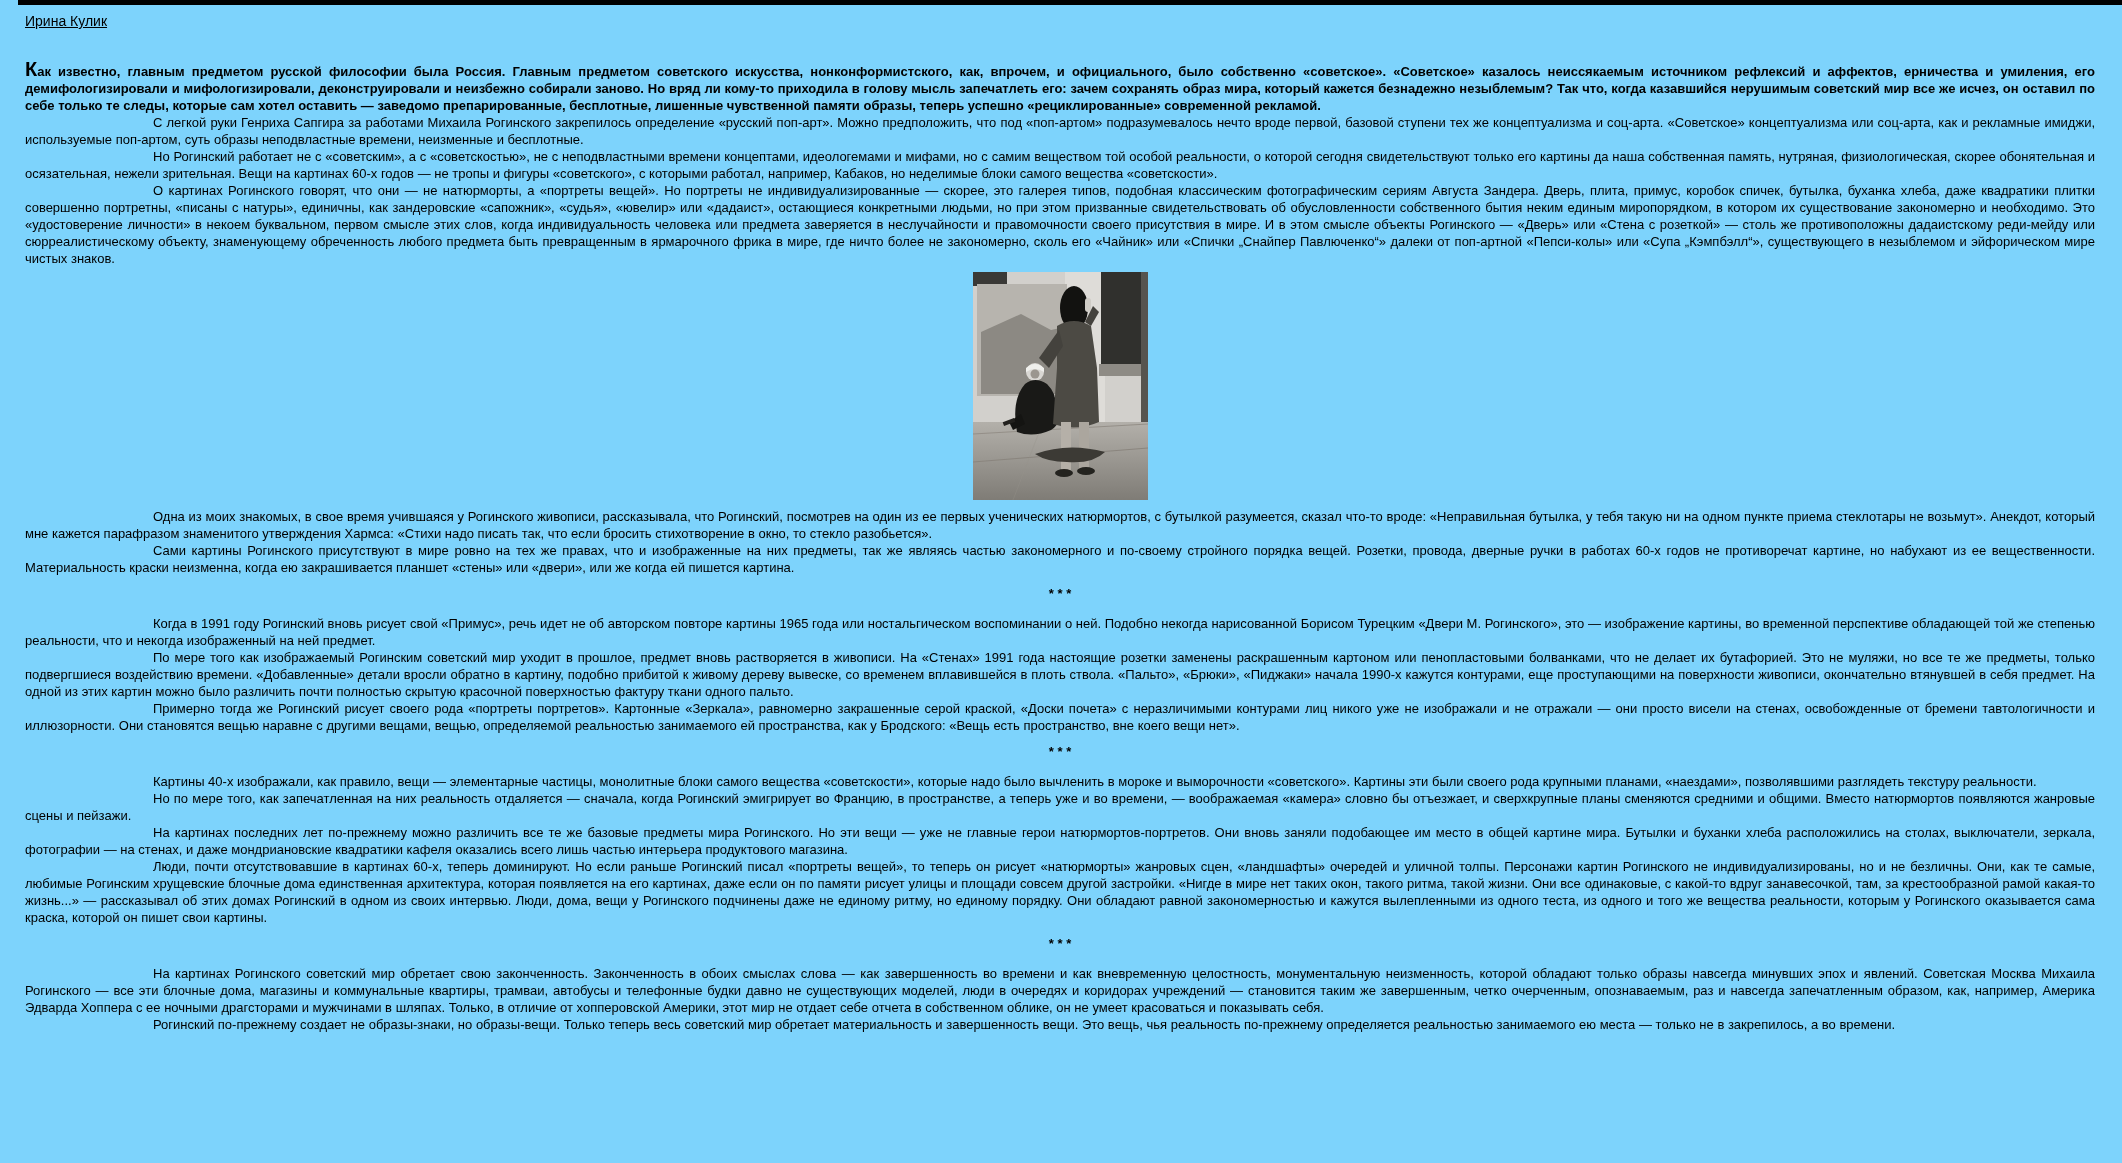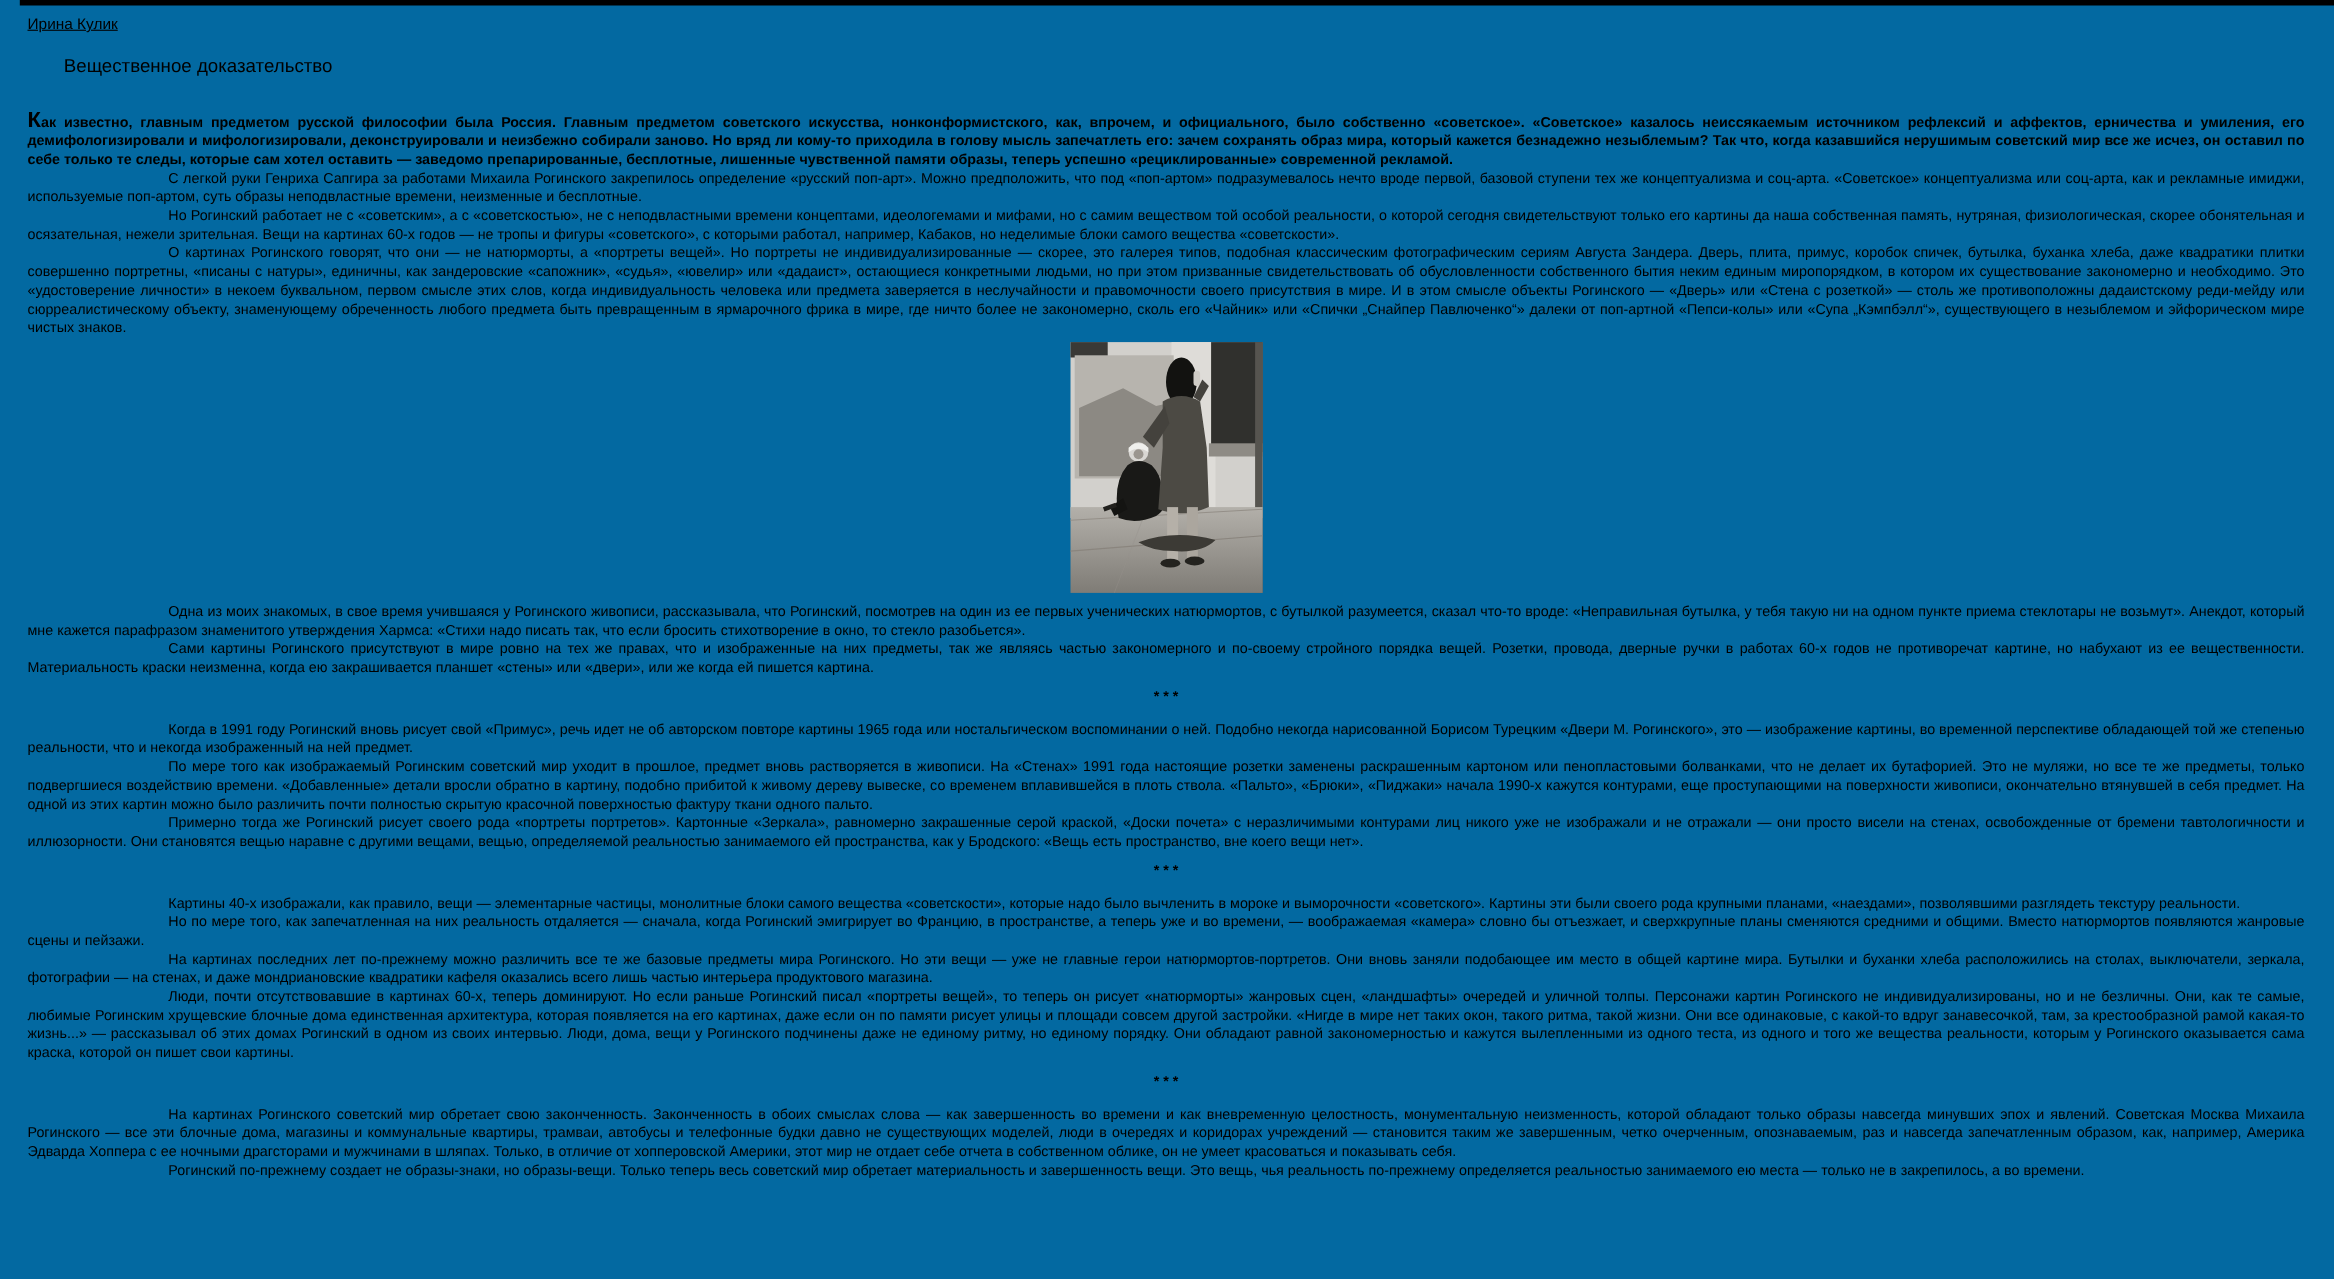--- a/index.html
+++ b/index.html
@@ -1,20 +1,20 @@
 <!DOCTYPE html>
 <html lang="ru"><head>
 <meta charset="utf-8">
 <style>
   html,body{margin:0;padding:0;background:#fff;}
   .page{
     position:relative;
     width:2122px;
     height:1163px;
-    background:#0369a1;
+    background:#7dd3fc;
     overflow:hidden;
     color:#000;
     font-family:"Liberation Sans","DejaVu Sans",sans-serif;
   }
   .topbar{
     position:absolute;
     top:0; left:18px; right:0;
     height:5px;
     background:#000;
   }
@@ -58,21 +58,20 @@
   }
   figure.photo svg{ display:block; }
 </style>
 </head>
 <body>
 
 <div class="page">
   <div class="topbar"></div>
   <div class="content">
     <a href="#" class="author">Ирина Кулик</a>
-    <h1 class="title">Вещественное доказательство</h1>
     <div class="body" id="article-body">
         <p class="para lead-para"><span class="lead-cap">К</span>ак известно, главным предметом русской философии была Россия. Главным предметом советского искусства, нонконформистского, как, впрочем, и официального, было собственно «советское». «Советское» казалось неиссякаемым источником рефлексий и аффектов, ерничества и умиления, его демифологизировали и мифологизировали, деконструировали и неизбежно собирали заново. Но вряд ли кому-то приходила в голову мысль запечатлеть его: зачем сохранять образ мира, который кажется безнадежно незыблемым? Так что, когда казавшийся нерушимым советский мир все же исчез, он оставил по себе только те следы, которые сам хотел оставить — заведомо препарированные, бесплотные, лишенные чувственной памяти образы, теперь успешно «рециклированные» современной рекламой.</p>
         <p class="para">С легкой руки Генриха Сапгира за работами Михаила Рогинского закрепилось определение «русский поп-арт». Можно предположить, что под «поп-артом» подразумевалось нечто вроде первой, базовой ступени тех же концептуализма и соц-арта. «Советское» концептуализма или соц-арта, как и рекламные имиджи, используемые поп-артом, суть образы неподвластные времени, неизменные и бесплотные.</p>
         <p class="para">Но Рогинский работает не с «советским», а с «советскостью», не с неподвластными времени концептами, идеологемами и мифами, но с самим веществом той особой реальности, о которой сегодня свидетельствуют только его картины да наша собственная память, нутряная, физиологическая, скорее обонятельная и осязательная, нежели зрительная. Вещи на картинах 60-х годов — не тропы и фигуры «советского», с которыми работал, например, Кабаков, но неделимые блоки самого вещества «советскости».</p>
         <p class="para">О картинах Рогинского говорят, что они — не натюрморты, а «портреты вещей». Но портреты не индивидуализированные — скорее, это галерея типов, подобная классическим фотографическим сериям Августа Зандера. Дверь, плита, примус, коробок спичек, бутылка, буханка хлеба, даже квадратики плитки совершенно портретны, «писаны с натуры», единичны, как зандеровские «сапожник», «судья», «ювелир» или «дадаист», остающиеся конкретными людьми, но при этом призванные свидетельствовать об обусловленности собственного бытия неким единым миропорядком, в котором их существование закономерно и необходимо. Это «удостоверение личности» в некоем буквальном, первом смысле этих слов, когда индивидуальность человека или предмета заверяется в неслучайности и правомочности своего присутствия в мире. И в этом смысле объекты Рогинского — «Дверь» или «Стена с розеткой» — столь же противоположны дадаистскому реди-мейду или сюрреалистическому объекту, знаменующему обреченность любого предмета быть превращенным в ярмарочного фрика в мире, где ничто более не закономерно, сколь его «Чайник» или «Спички „Снайпер Павлюченко“» далеки от поп-артной «Пепси-колы» или «Супа „Кэмпбэлл“», существующего в незыблемом и эйфорическом мире чистых знаков.</p>
   <figure class="photo">
     <svg width="175" height="228" viewBox="0 0 175 228" xmlns="http://www.w3.org/2000/svg">
       <defs>
         <linearGradient id="floorg" x1="0" y1="0" x2="0" y2="1">
           <stop offset="0" stop-color="#b3b0aa"></stop>

